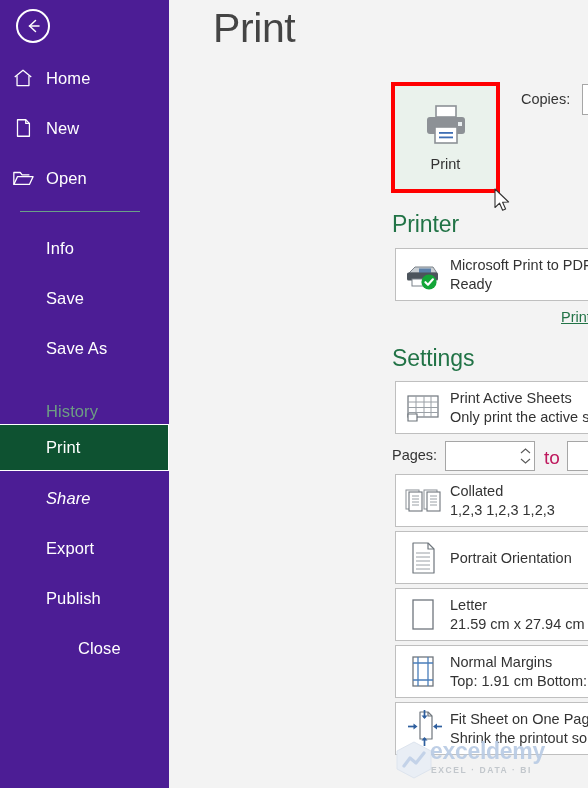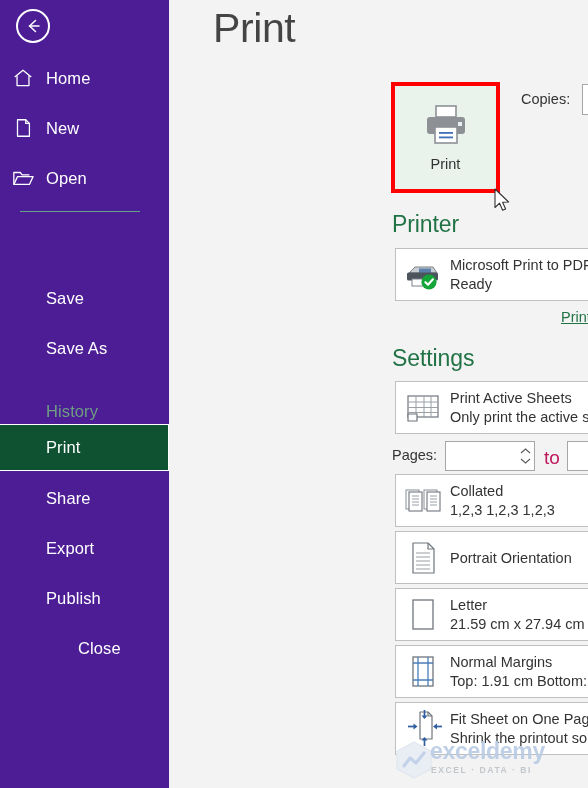--- a/index.html
+++ b/index.html
@@ -312,38 +312,41 @@
         <svg width="24" height="22" viewBox="0 0 26 24">
           <path d="M3 19 V6 H10 L12 8.5 H20" fill="none" stroke="#ffffff" stroke-width="1.4" stroke-linejoin="round"></path>
           <path d="M3 19 L7 10.5 H24 L20 19 Z" fill="none" stroke="#ffffff" stroke-width="1.4" stroke-linejoin="round"></path>
         </svg>
       </span>
       <span class="nav-label">Open</span>
     </div>
 
     <div class="nav-sep" style="position:absolute;left:0;top:211px;width:120px;"></div>
 
+    <div class="nav-item no-icon" style="position:absolute;left:0;top:225px;width:169px;">
+      <span class="nav-label">Info</span>
+    </div>
 
     <div class="nav-item no-icon" style="position:absolute;left:0;top:275px;width:169px;">
       <span class="nav-label">Save</span>
     </div>
 
     <div class="nav-item no-icon" style="position:absolute;left:0;top:325px;width:169px;">
       <span class="nav-label">Save As</span>
     </div>
 
     <div class="nav-item no-icon disabled" style="position:absolute;left:0;top:375px;width:169px;align-items:flex-end;">
       <span class="nav-label">History</span>
     </div>
 
     <div class="nav-item no-icon selected" style="position:absolute;left:0;top:424px;width:169px;height:47px;">
       <span class="nav-label">Print</span>
     </div>
 
-    <div class="nav-item no-icon" style="position:absolute;left:0;top:475px;width:144px;">
+    <div class="nav-item no-icon" style="position:absolute;left:0;top:475px;width:144px;font-style:italic;">
       <span class="nav-label">Share</span>
     </div>
 
     <div class="nav-item no-icon" style="position:absolute;left:0;top:525px;width:169px;">
       <span class="nav-label">Export</span>
     </div>
 
     <div class="nav-item no-icon" style="position:absolute;left:0;top:575px;width:183px;">
       <span class="nav-label">Publish</span>
     </div>

